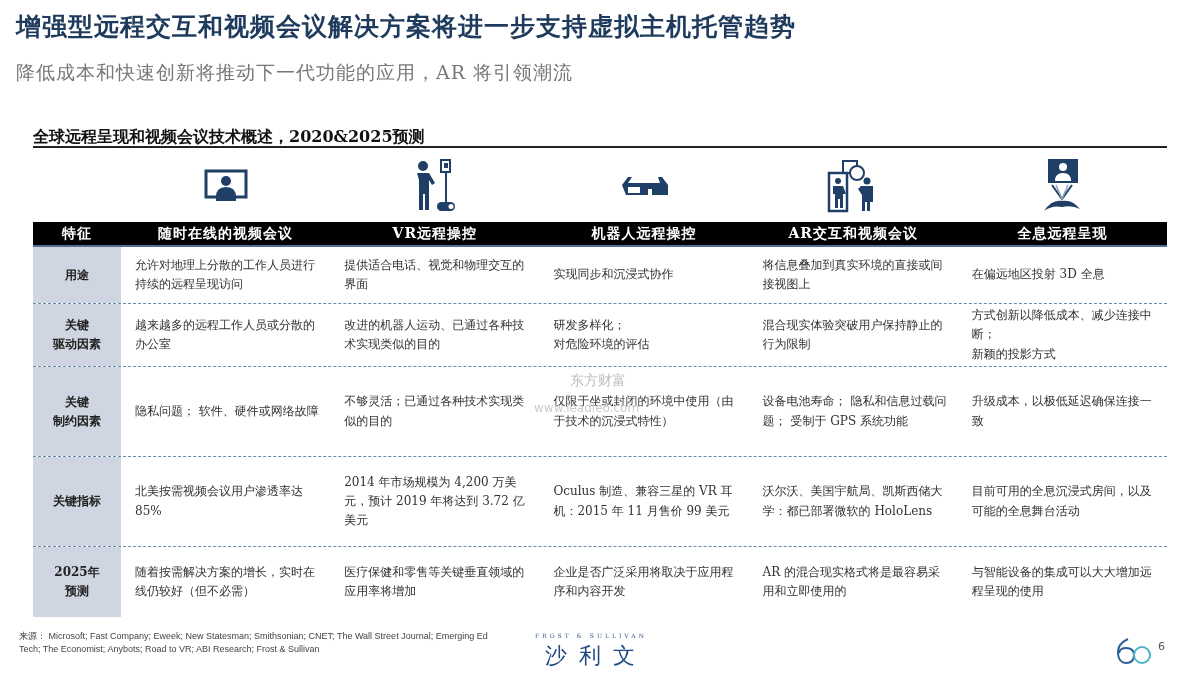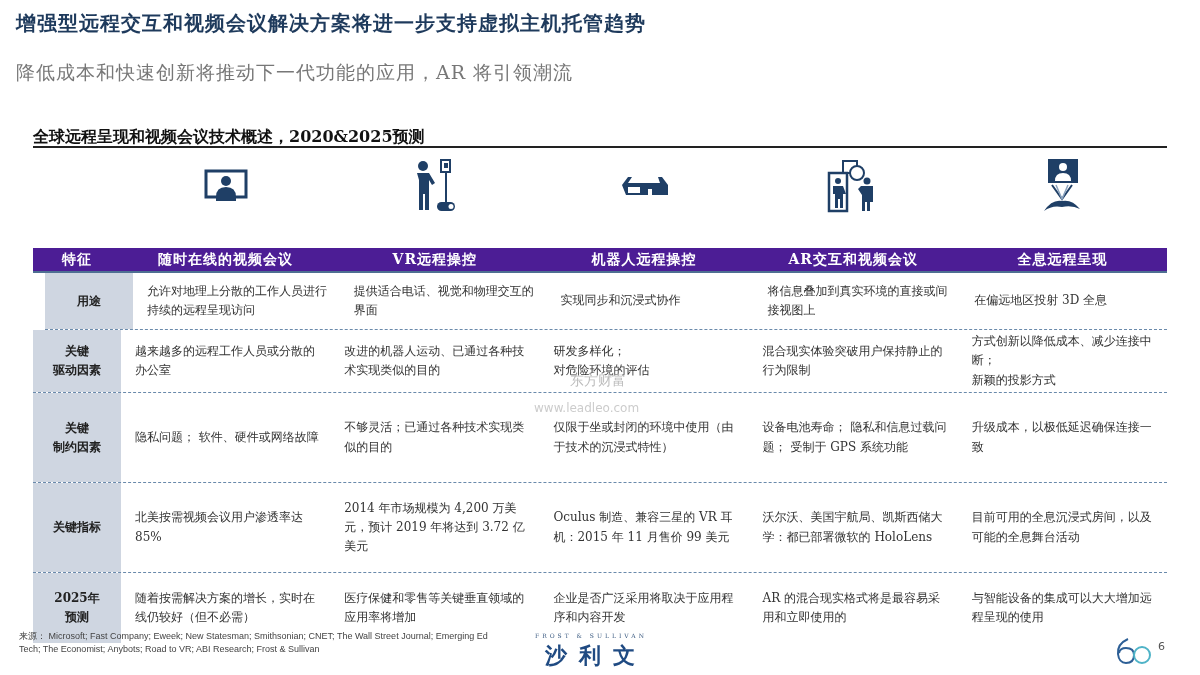--- a/index.html
+++ b/index.html
@@ -3,21 +3,21 @@
 <meta charset="utf-8">
 <style>
   * { box-sizing: border-box; margin: 0; padding: 0; }
   body {
     width: 1200px; height: 675px; background: #ffffff; overflow: hidden;
     font-family: "DejaVu Serif", "Liberation Serif", serif; color: #333;
     position: relative;
   }
   .title {
     position: absolute; left: 16px; top: 10px;
-    font-size: 20px; font-weight: bold; color: #1e3a5c; letter-spacing: 1px;
+    font-size: 25px; font-weight: bold; color: #1e3a5c; letter-spacing: 1px;
     font-family: "DejaVu Serif", serif;
   }
   .subtitle {
     position: absolute; left: 16px; top: 60px;
     font-size: 19px; color: #777; letter-spacing: 1px;
     font-family: "DejaVu Serif", serif;
   }
   .section-title {
     position: absolute; left: 33px; top: 127px;
     font-size: 16px; font-weight: bold; color: #111;
@@ -31,43 +31,42 @@
     display: grid; grid-template-columns: 88px repeat(5, 1fr);
   }
   .icon-cell { display: flex; align-items: center; justify-content: center; }
   .icon-cell svg { display: block; }
 
   .table {
     position: absolute; left: 33px; top: 222px; width: 1134px;
   }
   .thead {
     display: grid; grid-template-columns: 88px repeat(5, 1fr);
-    background: #4c1d95; height: 25px; align-items: center;
+    background: #000000; height: 25px; align-items: center;
     border-bottom: 2px solid #4e6f92;
-    margin-top: 26px;
   }
   .th {
     color: #fff; font-size: 14px; font-weight: bold; text-align: center;
     font-family: "DejaVu Serif", serif; letter-spacing: 1px;
   }
   .row {
     display: grid; grid-template-columns: 88px repeat(5, 1fr);
     border-bottom: 1.5px dashed #6a8aab;
   }
   .row.last { border-bottom: none; }
   .rh {
     background: #cfd6e1; display: flex; align-items: center; justify-content: center;
     text-align: center; font-size: 12px; font-weight: bold; color: #222; line-height: 1.55;
     white-space: pre-line; padding: 0 4px;
   }
   .td {
     display: flex; align-items: center; padding: 0 10px 0 14px;
     font-size: 12px; color: #333; line-height: 1.6; white-space: pre-line;
   }
-  .r1 { height: 57px; margin-left: 12px; }
+  .r1 { height: 57px; }
   .r2 { height: 63px; }
   .r3 { height: 90px; }
   .r4 { height: 90px; }
   .r5 { height: 70px; }
 
   .watermark1 {
     position: absolute; left: 570px; top: 372px; font-size: 14px; color: #bbb;
     font-family: "DejaVu Sans", sans-serif;
   }
   .watermark2 {
@@ -80,21 +79,21 @@
     font-size: 9px; line-height: 1.45; color: #444;
     font-family: Liberation Sans, sans-serif;
   }
   .logo {
     position: absolute; left: 535px; top: 632px; width: 130px; text-align: left;
   }
   .logo-en {
     font-size: 6px; letter-spacing: 3px; color: #3a5a80; font-family: "DejaVu Serif", serif;
   }
   .logo-cn {
-    font-size: 22px; font-weight: bold; color: #1f4a82; letter-spacing: 12px;
+    font-size: 22px; font-weight: normal; color: #1f4a82; letter-spacing: 12px;
     font-family: "DejaVu Sans", sans-serif; margin-top: 2px; padding-left: 10px;
   }
   .anniv {
     position: absolute; left: 1114px; top: 636px;
   }
   .page-num {
     position: absolute; left: 1158px; top: 640px; font-size: 11px; color: #555;
     font-family: "DejaVu Sans", sans-serif;
   }
 </style>

